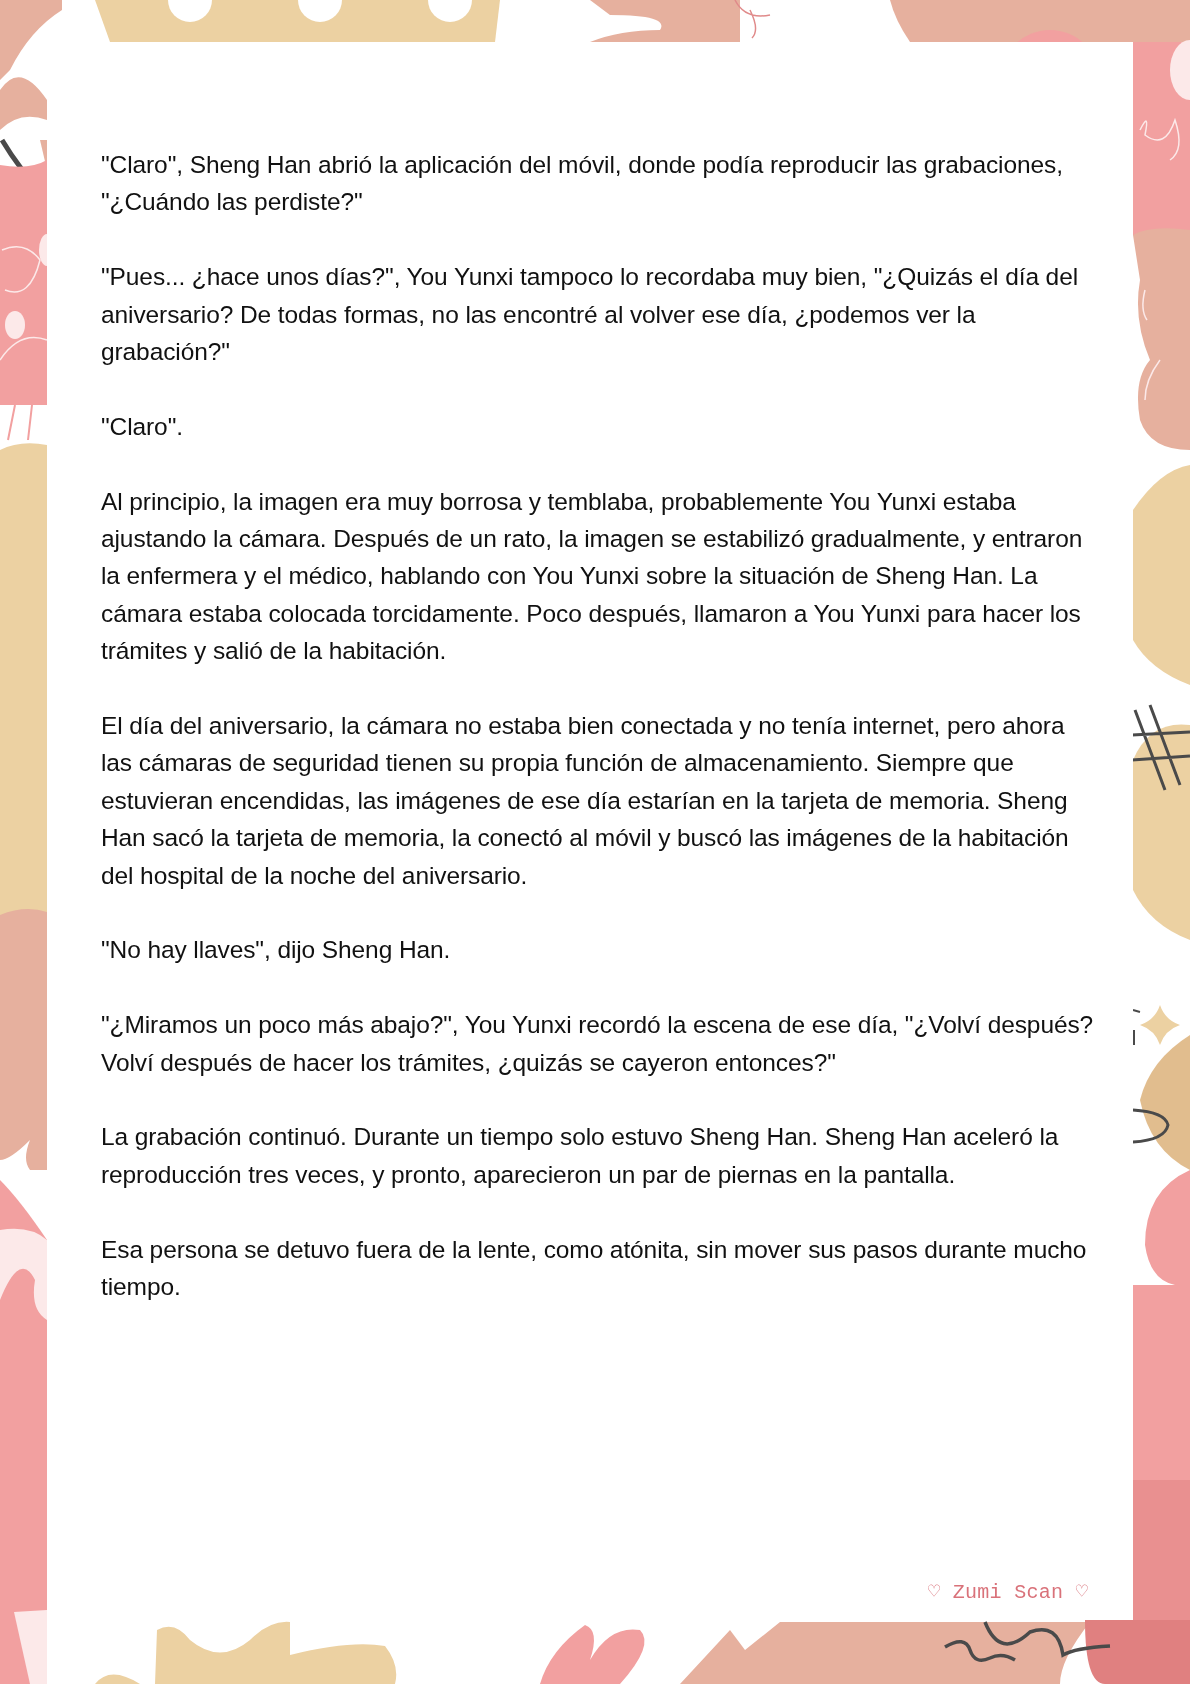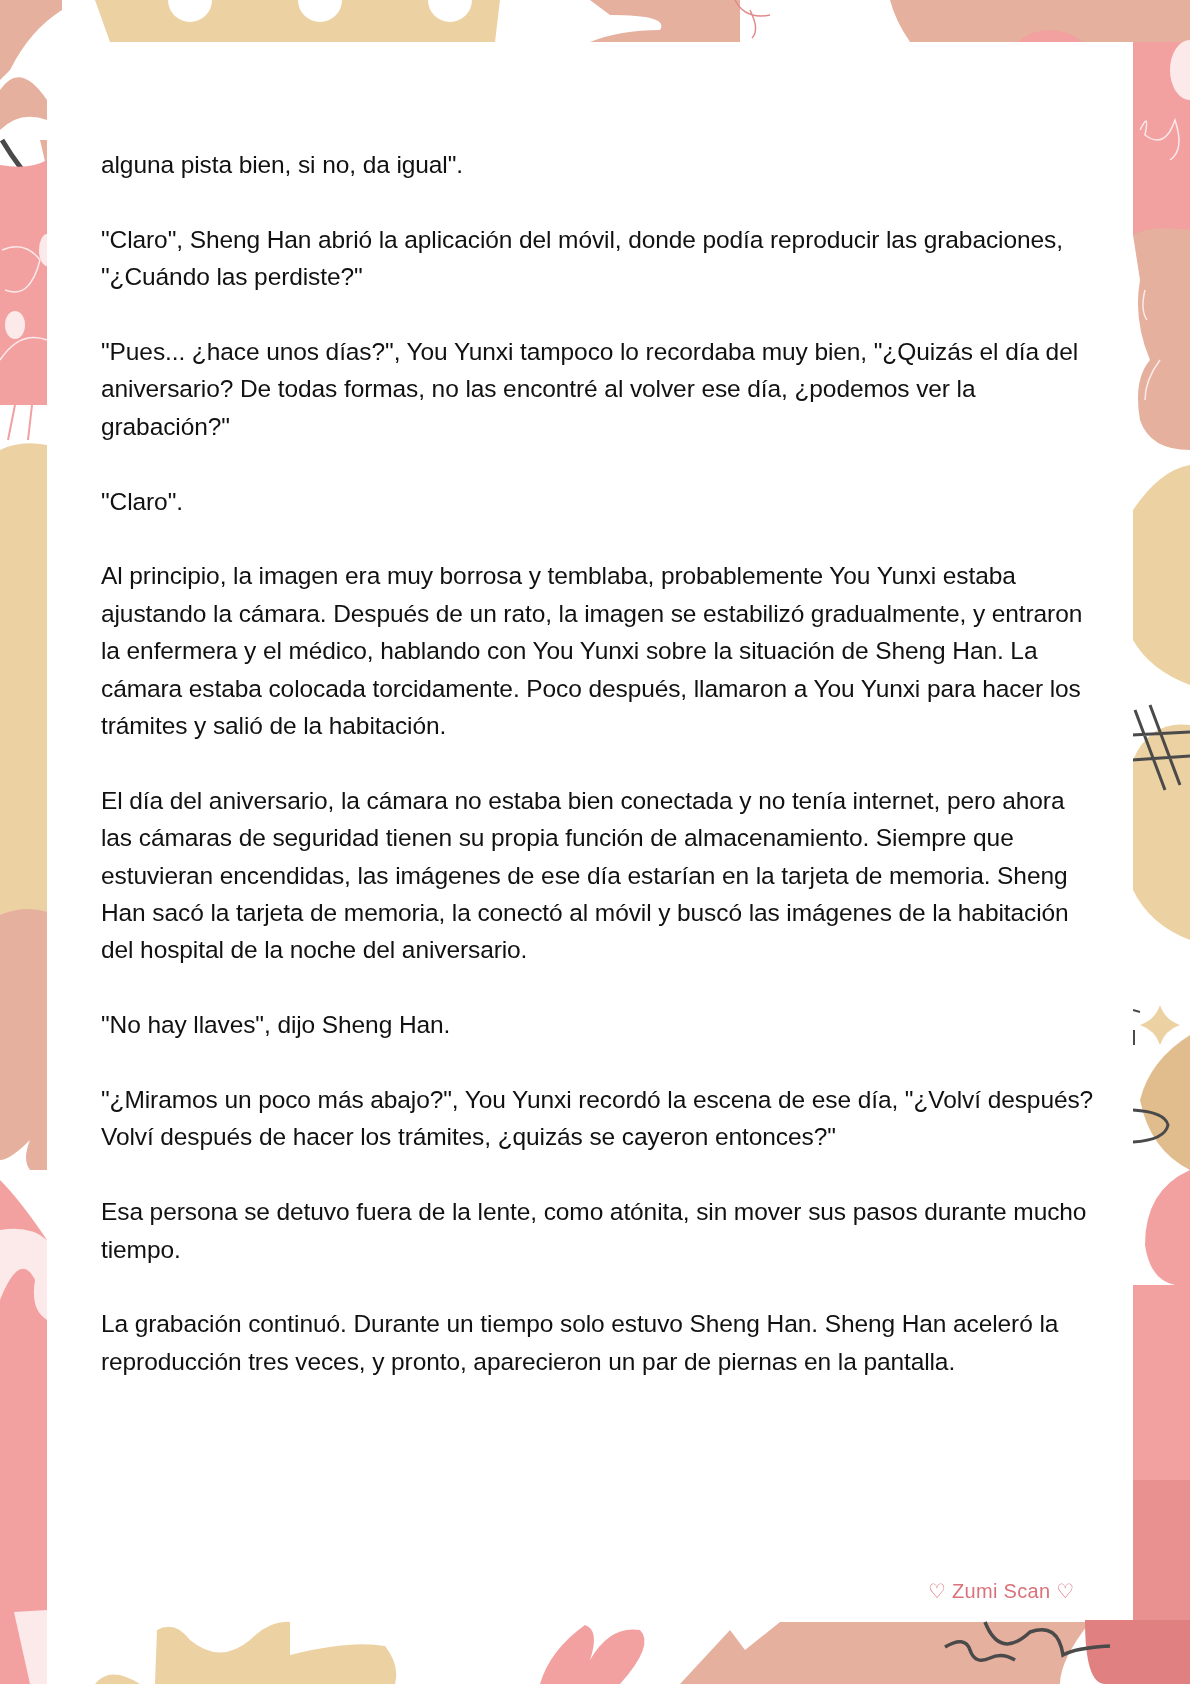--- a/index.html
+++ b/index.html
@@ -14,21 +14,21 @@
       background: #ffffff;
     }
     .content {
       position: absolute; left: 101px; top: 146px; width: 1000px;
       font-size: 24.5px; line-height: 37.4px; color: #111111;
       letter-spacing: -0.1px;
     }
     .content p { margin: 0 0 37.4px 0; }
     .watermark {
       position: absolute; left: 928px; top: 1579px;
-      font-family: Liberation Sans, sans-serif; font-size: 20px; color: #d9727a;
+      font-family: Liberation Mono, monospace; font-size: 20px; color: #d9727a;
       letter-spacing: 0.3px;
     }
   </style>
 </head>
 <body>
 
 <svg class="frame" viewBox="0 0 1190 1684" xmlns="http://www.w3.org/2000/svg">
 
   <path d="M95,0 L500,0 Q450,15 360,10 Q320,0 280,10 Q180,15 130,5 Z" fill="#ecd1a2"></path>
   <path d="M95,0 L500,0 L495,42 L110,42 Z" fill="#ecd1a2"></path>
@@ -75,25 +75,24 @@
   <path d="M540,1684 Q550,1650 585,1625 Q600,1630 590,1660 Q610,1625 640,1630 Q655,1645 620,1684 Z" fill="#f2a0a0"></path>
   <path d="M680,1684 L730,1630 L745,1650 L780,1622 L900,1622 L900,1684 Z" fill="#e6b09e"></path>
   <path d="M900,1622 L1090,1622 Q1060,1660 1060,1684 L900,1684 Z" fill="#e6b09e"></path>
   <path d="M1085,1620 Q1085,1684 1105,1684 L1190,1684 L1190,1620 Z" fill="#e08080"></path>
   <path d="M945,1647 Q965,1635 970,1650 Q975,1665 990,1658 Q1002,1652 1015,1660 M985,1622 Q1000,1660 1030,1632 Q1058,1622 1063,1655 Q1075,1648 1110,1646" stroke="#4a4a4a" stroke-width="3.5" fill="none"></path>
 </svg>
 
 <div class="page"></div>
 
 <div class="content">
-  <p>alguna pista bien, si no, da igual".</p>
   <p>"Claro", Sheng Han abrió la aplicación del móvil, donde podía reproducir las grabaciones, "¿Cuándo las perdiste?"</p>
   <p>"Pues... ¿hace unos días?", You Yunxi tampoco lo recordaba muy bien, "¿Quizás el día del aniversario? De todas formas, no las encontré al volver ese día, ¿podemos ver la grabación?"</p>
   <p>"Claro".</p>
   <p>Al principio, la imagen era muy borrosa y temblaba, probablemente You Yunxi estaba ajustando la cámara. Después de un rato, la imagen se estabilizó gradualmente, y entraron la enfermera y el médico, hablando con You Yunxi sobre la situación de Sheng Han. La cámara estaba colocada torcidamente. Poco después, llamaron a You Yunxi para hacer los trámites y salió de la habitación.</p>
   <p>El día del aniversario, la cámara no estaba bien conectada y no tenía internet, pero ahora las cámaras de seguridad tienen su propia función de almacenamiento. Siempre que estuvieran encendidas, las imágenes de ese día estarían en la tarjeta de memoria. Sheng Han sacó la tarjeta de memoria, la conectó al móvil y buscó las imágenes de la habitación del hospital de la noche del aniversario.</p>
   <p>"No hay llaves", dijo Sheng Han.</p>
   <p>"¿Miramos un poco más abajo?", You Yunxi recordó la escena de ese día, "¿Volví después? Volví después de hacer los trámites, ¿quizás se cayeron entonces?"</p>
+  <p>La grabación continuó. Durante un tiempo solo estuvo Sheng Han. Sheng Han aceleró la reproducción tres veces, y pronto, aparecieron un par de piernas en la pantalla.</p>
   <p>Esa persona se detuvo fuera de la lente, como atónita, sin mover sus pasos durante mucho tiempo.</p>
-  <p>La grabación continuó. Durante un tiempo solo estuvo Sheng Han. Sheng Han aceleró la reproducción tres veces, y pronto, aparecieron un par de piernas en la pantalla.</p>
 </div>
 
 <div class="watermark">♡ Zumi Scan ♡</div>
 
 </body></html>

